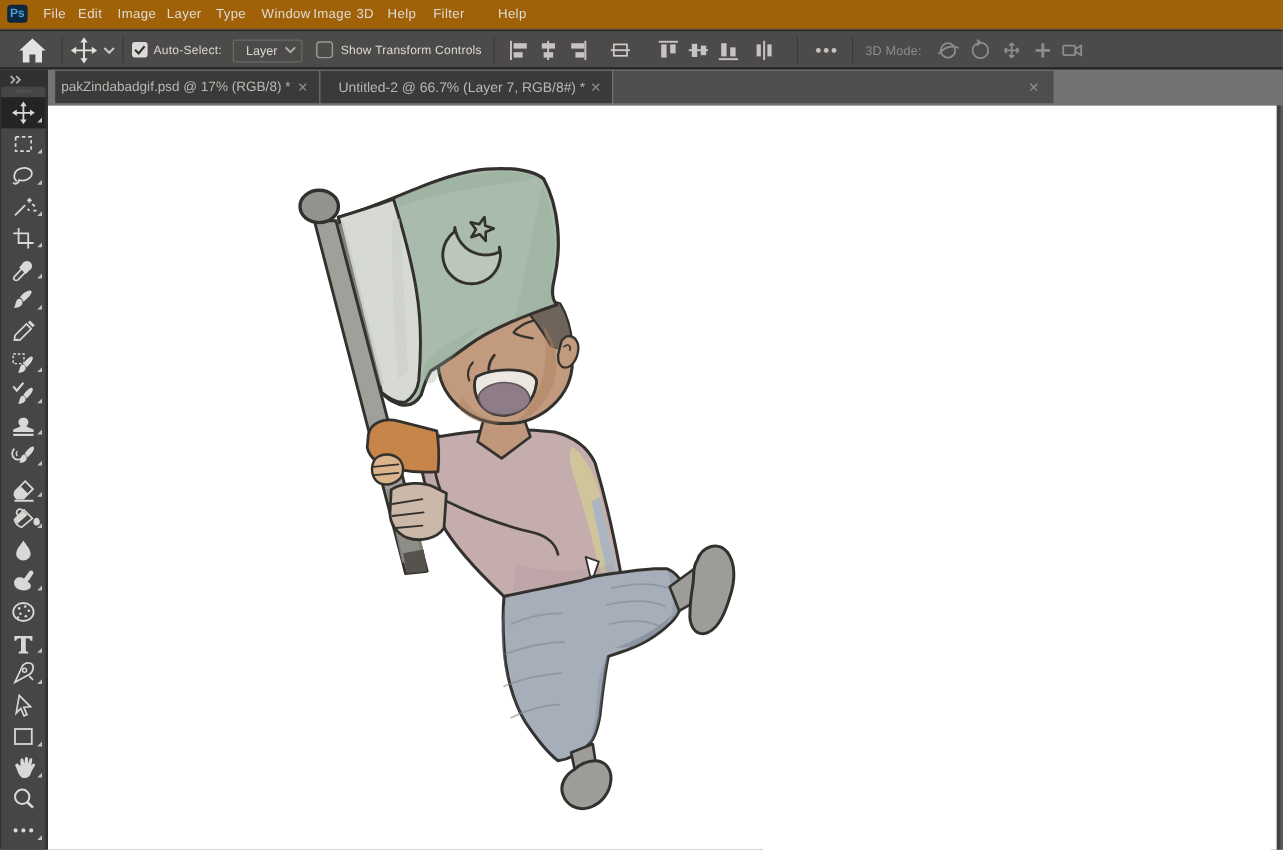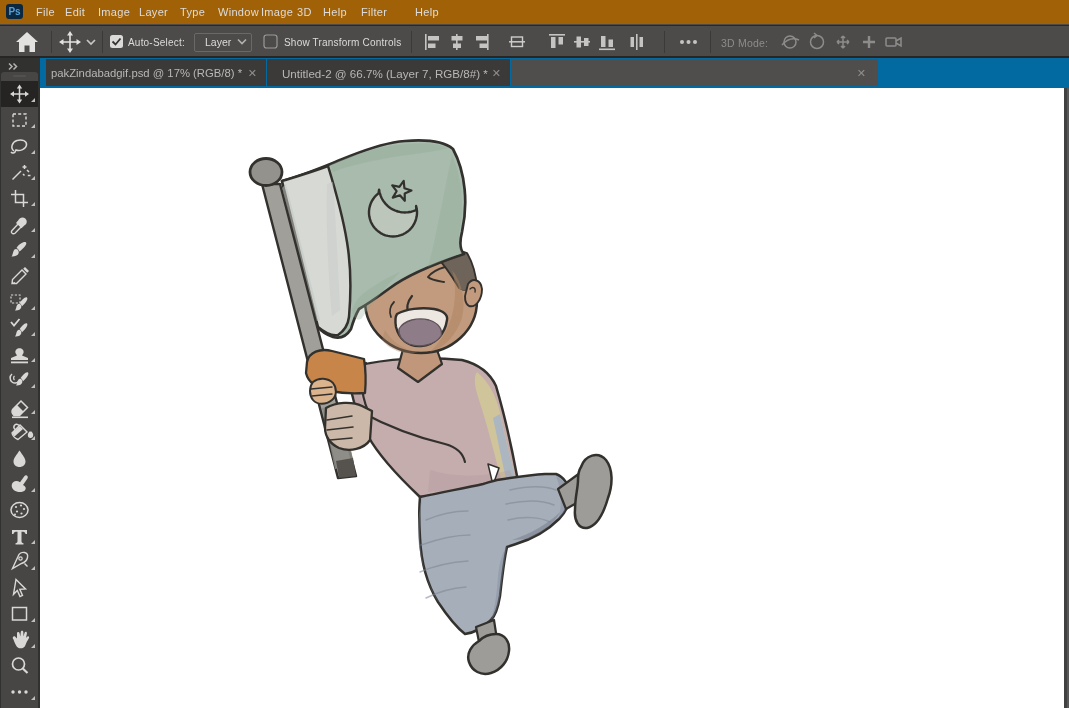--- a/index.html
+++ b/index.html
@@ -12,21 +12,21 @@
   #pslogo{position:absolute;left:6px;top:4px;width:17px;height:15px;background:#0b2840;
           border-radius:3px;color:#569fd6;font-size:10px;font-weight:bold;
           text-align:center;line-height:15px;}
   
   #optbar{left:0;top:25px;width:1069px;height:33px;background:#4d4b49;
           border-top:1px solid #2a2927;border-bottom:2px solid #272625;box-sizing:border-box;}
   .vsep{position:absolute;top:5px;width:1px;height:22px;background:#3c3a38;}
   .otxt{position:absolute;font-size:10px;letter-spacing:0.2px;color:#dddbd9;}
   .gtxt{position:absolute;font-size:10.5px;letter-spacing:0.2px;color:#8d8c8c;}
   
-  #tabbar{left:0;top:58px;width:1069px;height:30px;background:#0369a1;}
+  #tabbar{left:0;top:58px;width:1069px;height:30px;background:#737373;}
   .tab{position:absolute;top:1px;height:27px;font-size:11.6px;color:#b9b7b5;
        background:#3b3a39;}
   .tab .tx{position:absolute;top:8px;white-space:nowrap;}
   .tab .cl{position:absolute;top:8px;color:#8f8e8d;font-size:11px;}
   #tab3{background:#504e4d;color:#eceae8;}
   
   #canvas{left:40px;top:88px;width:1024px;height:620px;background:#ffffff;}
   #rstrip1{left:1064px;top:88px;width:3px;height:620px;background:#414141;}
   #rstrip2{left:1067px;top:88px;width:2px;height:620px;background:#585858;}
   

